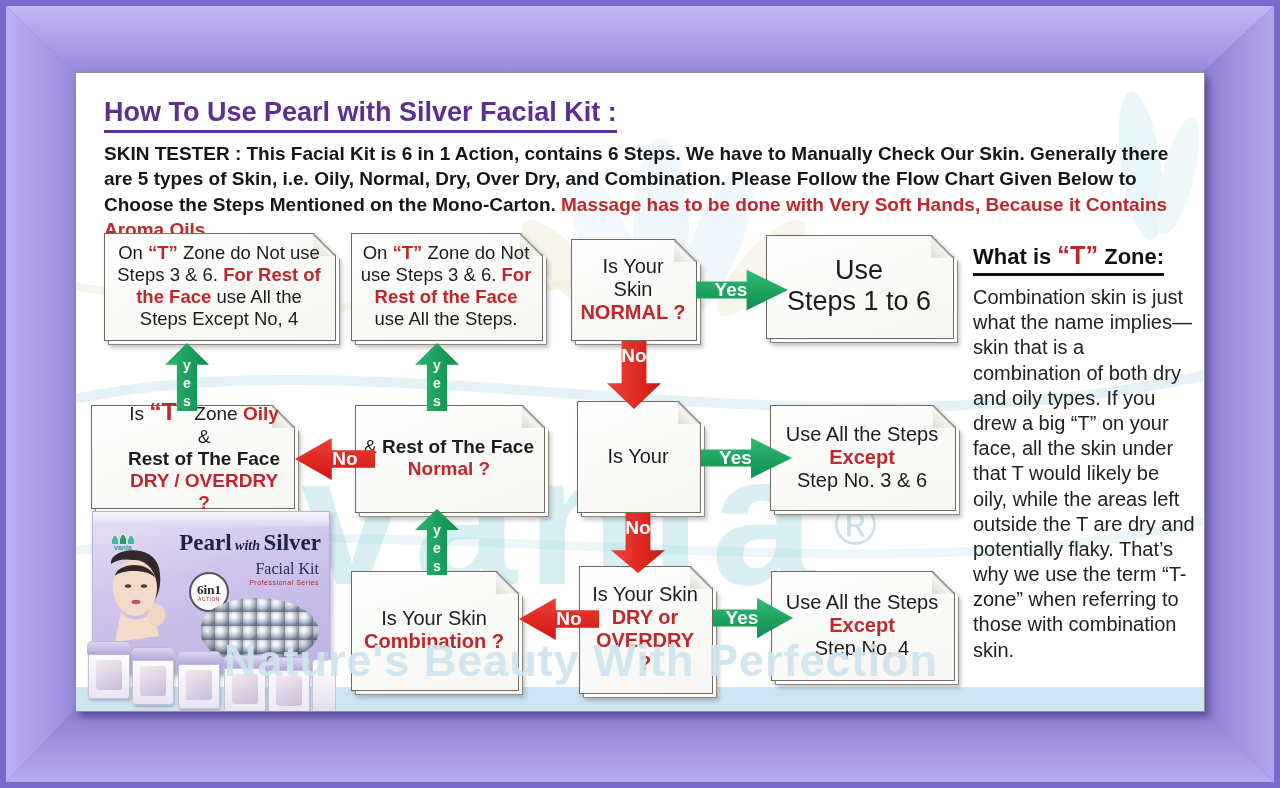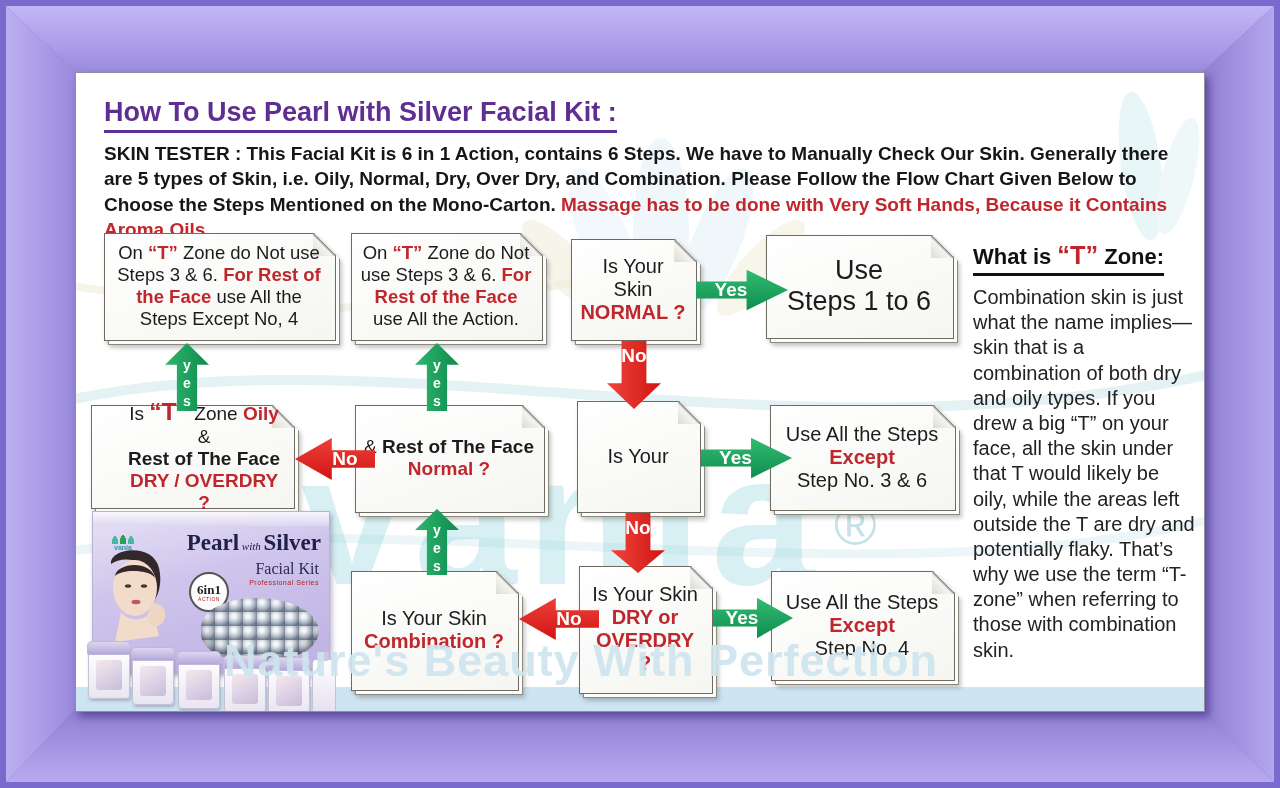--- a/index.html
+++ b/index.html
@@ -65,21 +65,21 @@
   .tzone-h{font-size:22px;font-weight:700;color:#111;border-bottom:3px solid #111;padding-bottom:3px;display:inline-block;}
   .tzone-h .rd{font-size:1.15em;}
   .tzone-b{margin-top:9px;font-size:20px;line-height:1.26;}
   
   .product{position:absolute;left:12px;top:430px;width:248px;height:208px;z-index:5;}
   .pbox{position:absolute;left:4px;top:8px;width:236px;height:160px;border:1px solid #b9b2d2;
         background:linear-gradient(165deg,#e7e2f5 0%,#cfc5ec 40%,#bdb0e4 100%);box-shadow:2px 3px 5px rgba(80,70,120,.4);}
   .pbox-topstrip{position:absolute;left:0;top:0;right:0;height:14px;background:linear-gradient(#fbfafe,#ddd7ef);opacity:.9;}
   .ptitle{position:absolute;right:8px;top:18px;text-align:right;font-family:"Liberation Serif",serif;color:#202048;}
   .ptitle .big{font-size:23px;font-weight:700;}
-  .ptitle .mid{font-size:11px;font-style:italic;font-weight:400;}
+  .ptitle .mid{font-size:14px;font-style:italic;font-weight:700;}
   .psub{position:absolute;right:10px;top:48px;font-family:"Liberation Serif",serif;font-size:16px;color:#2a2a55;text-align:right;}
   .pseries{position:absolute;right:10px;top:67px;font-size:7px;color:#b02020;letter-spacing:.5px;}
   .pbadge{position:absolute;left:96px;top:60px;width:36px;height:36px;border-radius:50%;background:#fdfdfd;
         border:2px double #555;display:flex;flex-direction:column;align-items:center;justify-content:center;}
   .pbadge .b1{font-family:"Liberation Serif",serif;font-size:13px;font-weight:700;color:#222;line-height:1;}
   .pbadge .b2{font-size:5px;color:#b02020;letter-spacing:.5px;}
   .plogo{position:absolute;left:10px;top:16px;width:40px;text-align:center;}
   .plogo .petals{width:26px;height:16px;margin:0 auto;background:
       radial-gradient(ellipse 5px 12px at 13px 14px,#2e9e5b 60%,transparent 61%),
       radial-gradient(ellipse 5px 11px at 5px 15px,#48b8a0 60%,transparent 61%),
@@ -145,21 +145,21 @@
       <div class="fback"></div>
         <div class="fbox"></div>
       <div class="finner" style="font-size:18.5px;">
         <div><span>On </span><span class="rd">“T”</span><span> Zone do Not use Steps 3 &amp; 6. </span><span class="rd">For Rest of the Face</span><span> use All the Steps Except No, 4</span></div>
       </div>
     </div>
     <div class="fwrap" style="left:275px;top:160px;width:190px;height:106px;">
       <div class="fback"></div>
         <div class="fbox"></div>
       <div class="finner" style="font-size:18.5px;">
-        <div><span>On </span><span class="rd">“T”</span><span> Zone do Not use Steps 3 &amp; 6. </span><span class="rd">For Rest of the Face</span><span> use All the Action.</span></div>
+        <div><span>On </span><span class="rd">“T”</span><span> Zone do Not use Steps 3 &amp; 6. </span><span class="rd">For Rest of the Face</span><span> use All the Steps.</span></div>
       </div>
     </div>
     <div class="fwrap" style="left:495px;top:166px;width:124px;height:100px;">
       <div class="fback"></div>
         <div class="fbox"></div>
       <div class="finner" style="font-size:20px;">
         <div>Is Your</div>
         <div>Skin</div>
         <div class="rd">NORMAL ?</div>
       </div>

